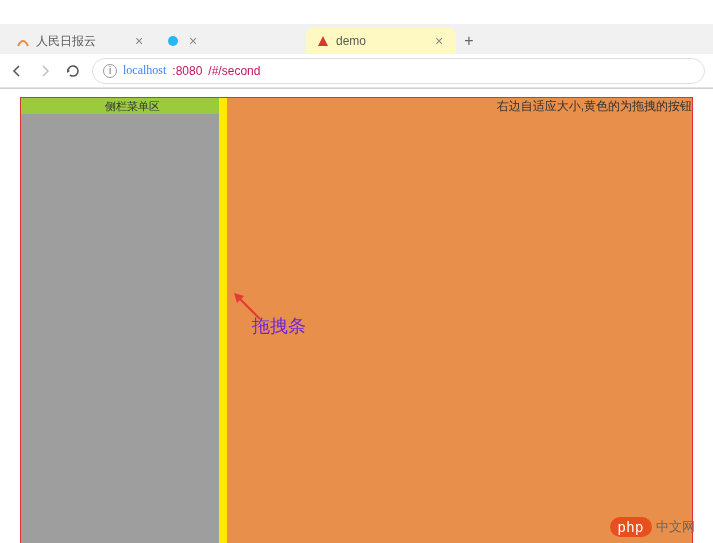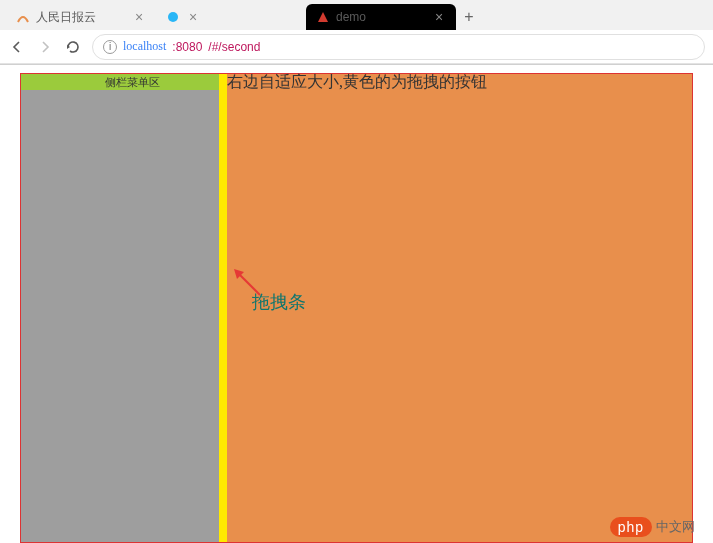--- a/index.html
+++ b/index.html
@@ -1,44 +1,44 @@
 <!DOCTYPE html>
 <html><head>
   <meta charset="utf-8">
   <style>
     * { margin: 0; padding: 0; box-sizing: border-box; }
     body { font-family: "Microsoft YaHei", Arial, sans-serif; font-size: 12px; background: #fff; width: 713px; height: 543px; overflow: hidden; position: relative; }
 
     .browser-chrome { background: #f1f1f1; border-bottom: 1px solid #d0d0d0; }
-    .tab-bar { display: flex; align-items: flex-end; height: 30px; padding: 4px 6px 0 6px; gap: 0; }
+    .tab-bar { display: flex; align-items: flex-end; height: 30px; padding: 4px 6px 0 6px; gap: 0; margin-top: 24px; }
     .tab { display: flex; align-items: center; height: 26px; padding: 0 10px; min-width: 150px; max-width: 170px; border-radius: 6px 6px 0 0; font-size: 12px; color: #5a5a5a; position: relative; }
-    .tab.active { background: #000000; }
+    .tab.active { background: #fef9c3; }
     .tab .favicon { width: 14px; height: 14px; margin-right: 6px; display: inline-flex; align-items: center; justify-content: center; }
     .tab .tab-title { flex: 1; white-space: nowrap; overflow: hidden; text-overflow: ellipsis; }
     .tab .tab-close { width: 14px; height: 14px; color: #888; font-size: 14px; line-height: 14px; text-align: center; cursor: pointer; }
     .new-tab { width: 26px; height: 26px; display: flex; align-items: center; justify-content: center; color: #666; font-size: 16px; cursor: pointer; }
 
     .addr-bar { display: flex; align-items: center; height: 34px; background: #fff; padding: 0 8px; gap: 10px; border-bottom: 1px solid #e3e3e3; }
     .nav-btn { width: 18px; height: 18px; display: flex; align-items: center; justify-content: center; color: #6b6b6b; cursor: pointer; }
     .nav-btn.disabled { color: #c2c2c2; cursor: default; }
     .url-box { flex: 1; display: flex; align-items: center; height: 26px; border: 1px solid #e0e0e0; border-radius: 13px; padding: 0 10px; background: #fff; gap: 6px; font-size: 12px; color: #3b3b3b; }
     .url-host { color: #3b82f6; font-family: Liberation Serif, serif; }
     .url-path { color: #be185d; }
     .info-icon { width: 14px; height: 14px; border: 1px solid #9a9a9a; border-radius: 50%; display: flex; align-items: center; justify-content: center; font-size: 10px; color: #6b6b6b; }
 
     .content-area { position: relative; padding: 8px 20px 0 20px; }
     .layout-frame { display: flex; border: 1px solid #d33; height: 470px; position: relative; }
     .sidebar { width: 198px; background: #9e9e9e; display: flex; flex-direction: column; }
     .sidebar-header { height: 16px; background: #9bcb3c; color: #333; font-size: 11px; text-align: center; line-height: 16px; padding-left: 25px; }
     .drag-bar { width: 8px; background: #ffea00; cursor: col-resize; }
     .main-panel { flex: 1; background: #e88f4c; position: relative; }
-    .main-header { height: 16px; color: #333; font-size: 16px; text-align: left; line-height: 16px; font-family: Liberation Serif, serif; }
+    .main-header { height: 16px; color: #333; font-size: 12px; text-align: right; line-height: 16px; }
 
     .annotation-arrow { position: absolute; left: 230px; top: 200px; pointer-events: none; }
-    .annotation-text { position: absolute; left: 252px; top: 225px; color: #0f766e; font-size: 18px; pointer-events: none; }
+    .annotation-text { position: absolute; left: 252px; top: 225px; color: #6d28d9; font-size: 18px; pointer-events: none; }
 
     .watermark { position: absolute; right: 18px; bottom: 6px; display: flex; align-items: center; gap: 4px; }
     .wm-pill { background: #e94f1d; color: #fff; font-weight: normal; font-size: 14px; padding: 2px 8px; border-radius: 12px; letter-spacing: 1px; }
     .wm-text { color: #666; font-size: 13px; text-align: right; }
   </style>
 </head>
 <body>
 
 <div class="browser-chrome">
   <div class="tab-bar">

